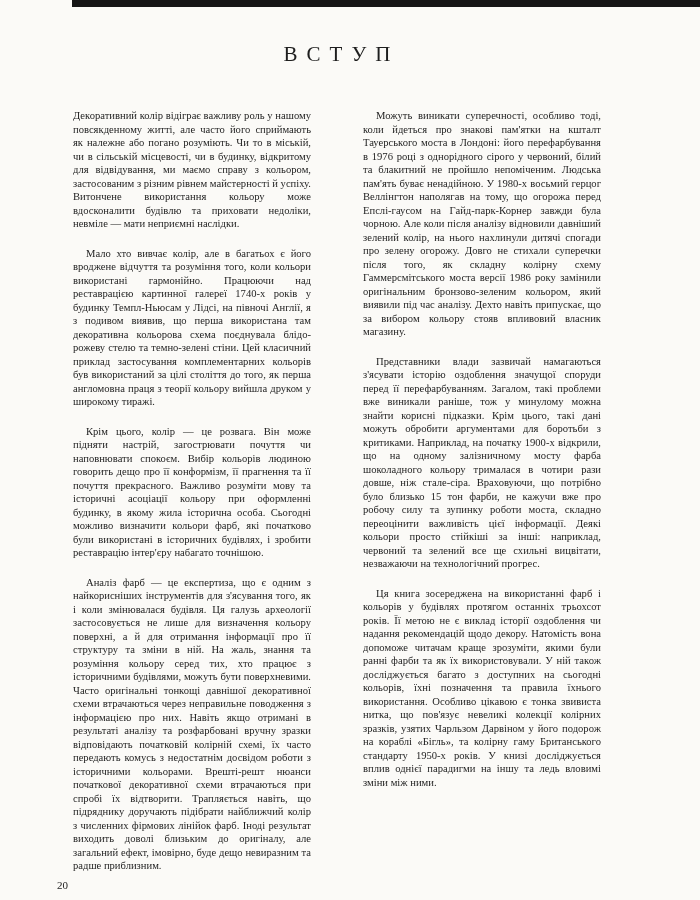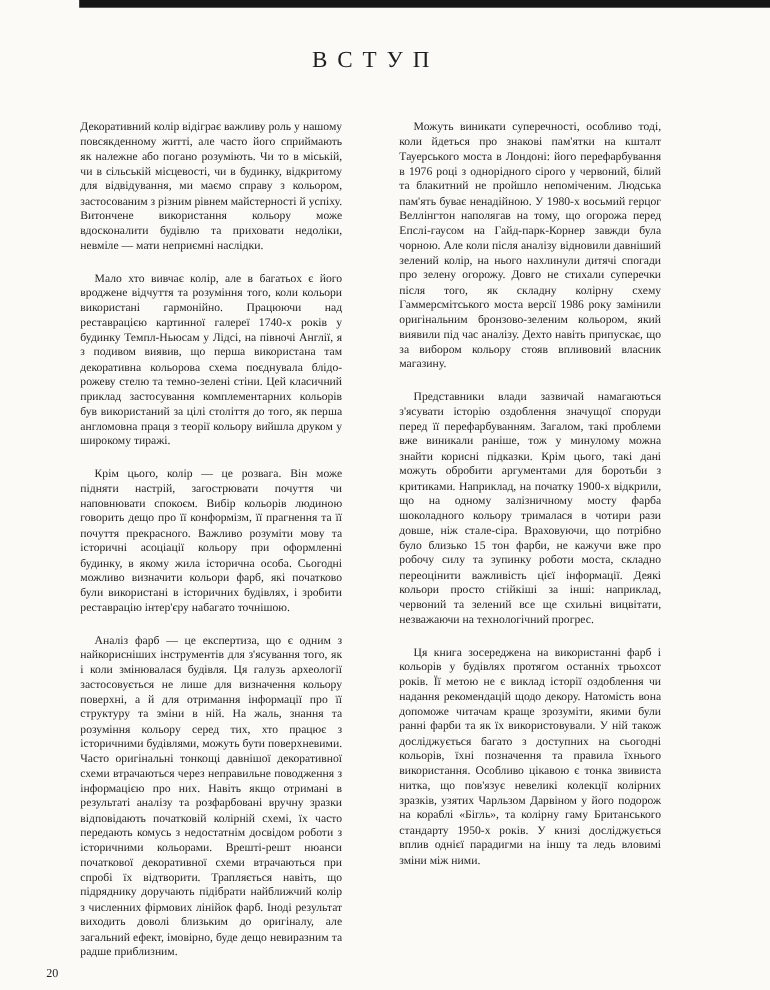--- a/index.html
+++ b/index.html
@@ -44,21 +44,21 @@
     hyphens: auto;
   }
   .col p {
     margin: 16px;
   }
   .col p.indent {
     text-indent: 13px;
   }
   .page-number {
     position: absolute;
-    left: 42px;
+    left: 57px;
     bottom: 9px;
     font-size: 11px;
     color: #1e1e1e;
   }
 </style>
 </head>
 <body>
 
 <div class="scan-edge"></div>
 

